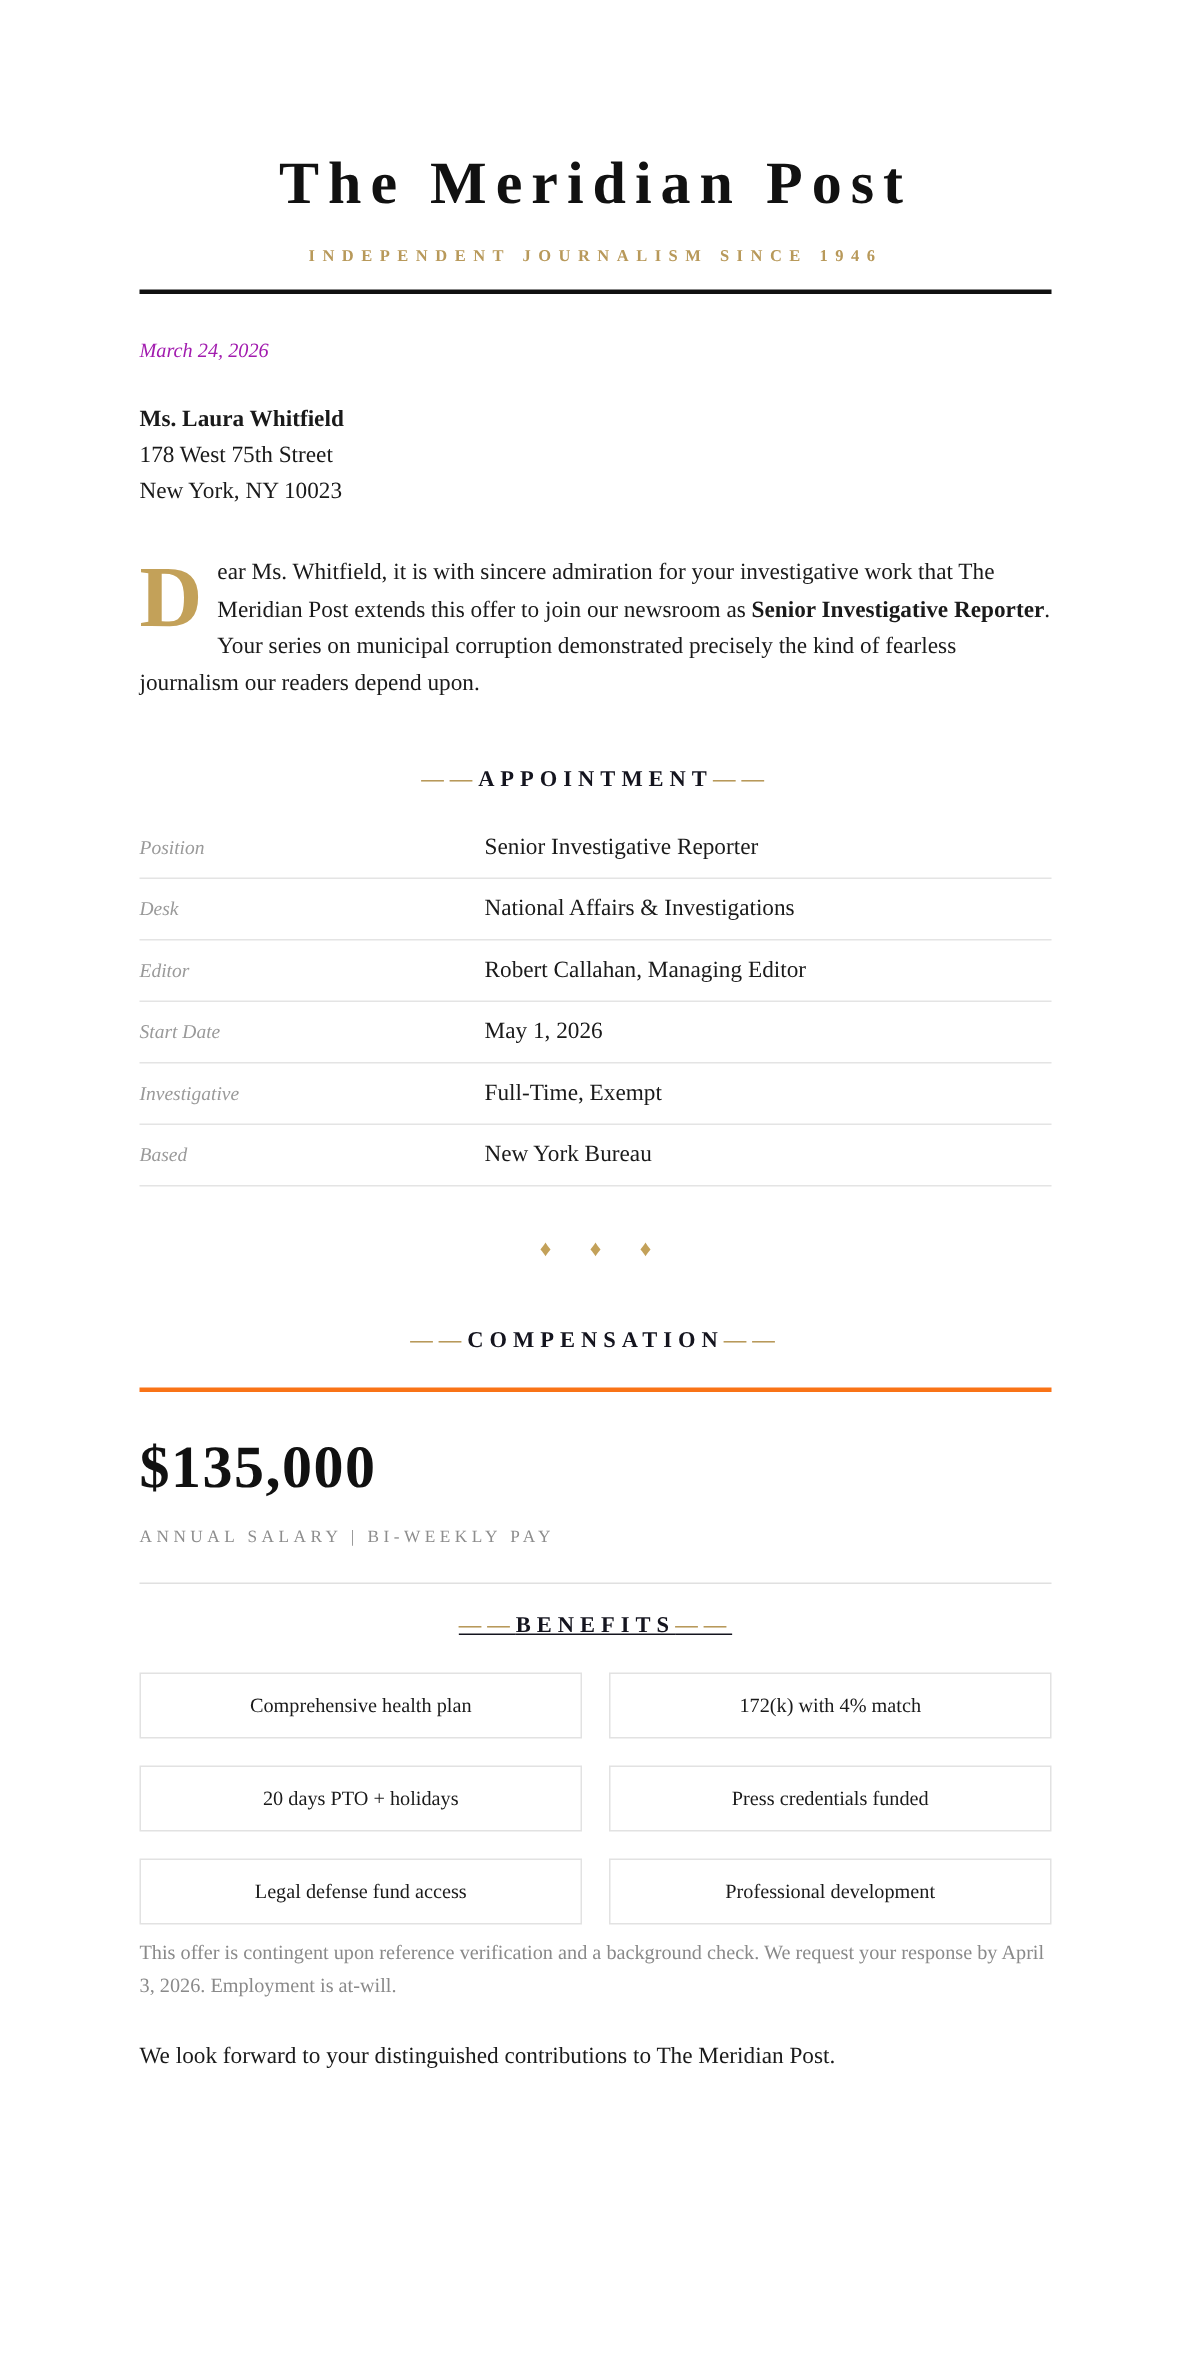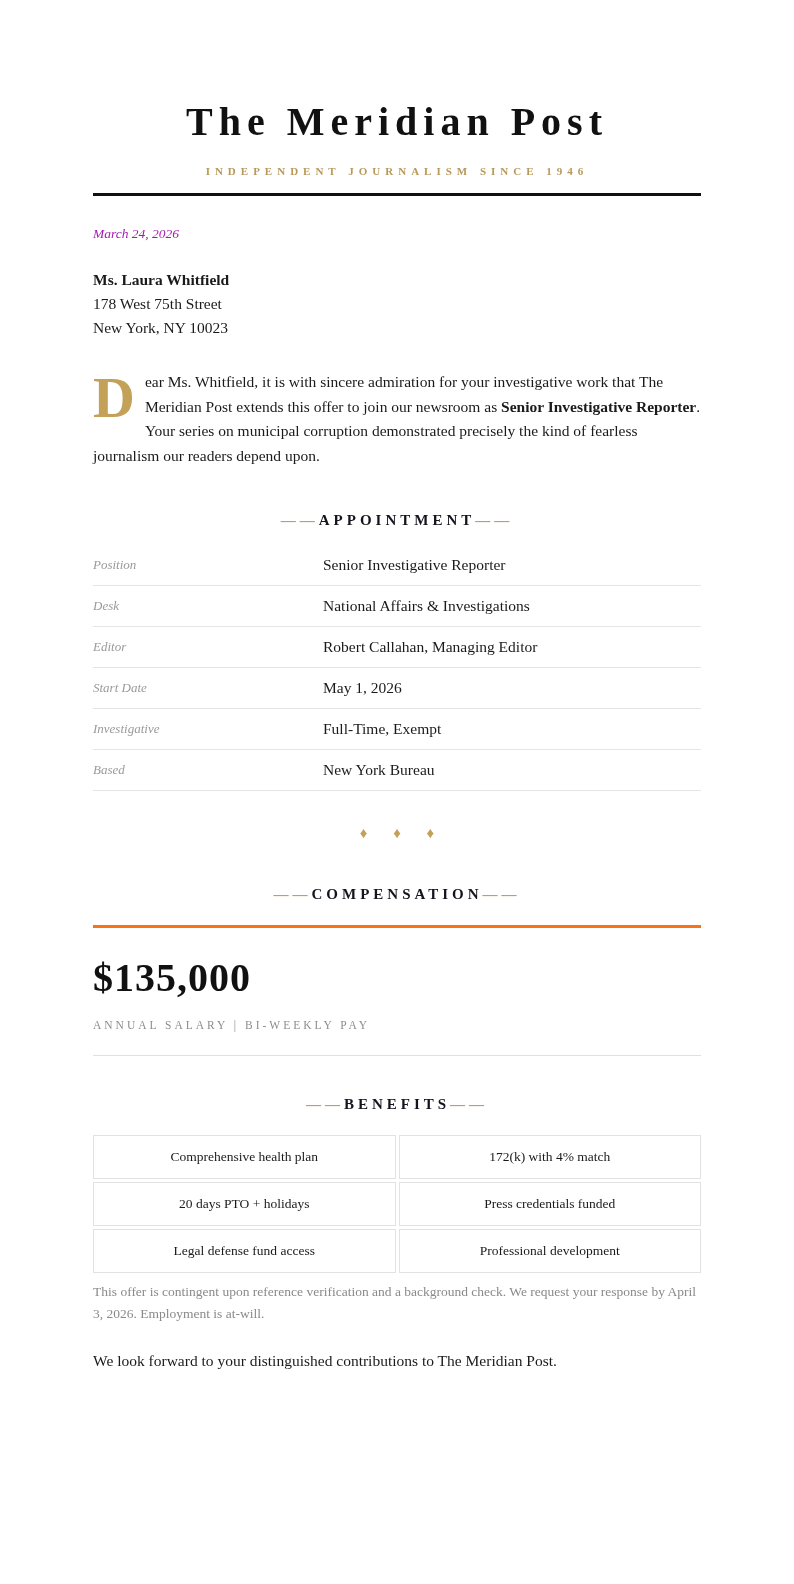--- a/index.html
+++ b/index.html
@@ -121,26 +121,26 @@
     letter-spacing: 3px;
     color: #8d8d8d;
   }
   .comp-notes {
     margin-top: 26px;
     font-size: 15.5px;
     line-height: 1.6;
   }
 
   
-  .benefits-heading { margin-top: 40px; }
+  .benefits-heading { margin-top: 20px; text-decoration: underline; }
   .benefits-grid {
     margin-top: 22px;
     display: grid;
     grid-template-columns: 1fr 1fr;
-    gap: 3px;
+    gap: 18px;
   }
   .benefit-cell {
     border: 1px solid #e2e2e2;
     text-align: center;
     padding: 13px 6px;
     font-size: 13.5px;
     color: #1a1a1a;
   }
 
   

